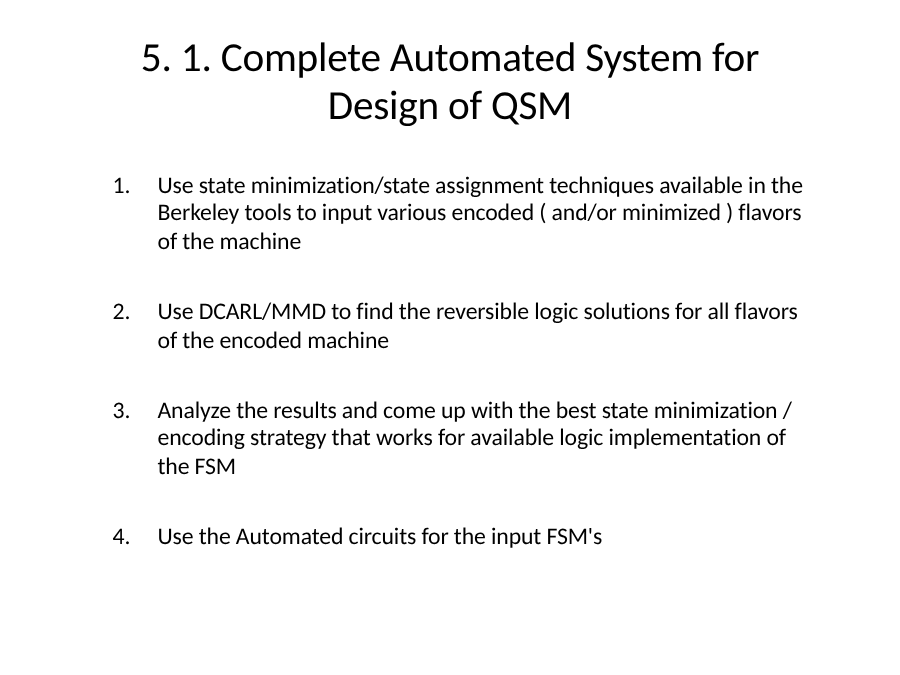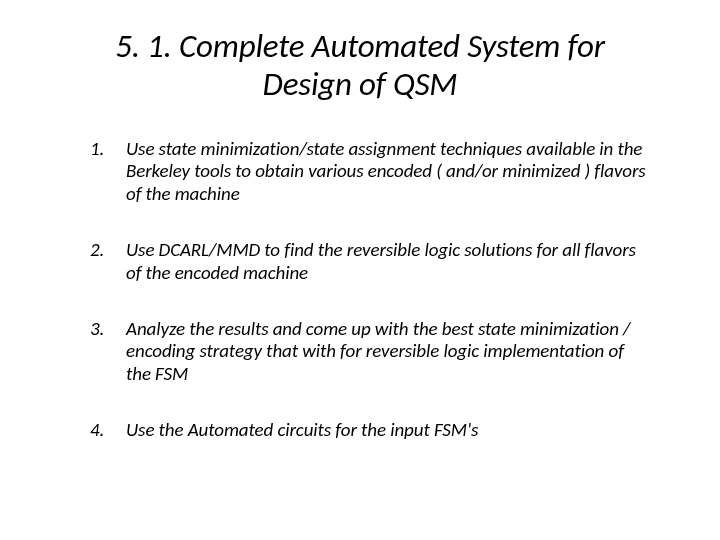--- a/index.html
+++ b/index.html
@@ -1,15 +1,15 @@
 <!DOCTYPE html>
 <html><head>
 <meta charset="utf-8">
 <style>
-  * { margin: 0; padding: 0; box-sizing: border-box; font-style: italic; }
+  * { margin: 0; padding: 0; box-sizing: border-box; }
   body {
     width: 720px;
     height: 540px;
     background: #ffffff;
     font-family: Calibri, "Segoe UI", Arial, sans-serif;
     color: #000;
     overflow: hidden;
   }
   .slide {
     width: 100%;
@@ -44,18 +44,18 @@
     top: 0;
     font-size: 19px;
   }
 </style>
 </head>
 <body>
 
 <div class="slide">
   <h1 class="title">5. 1. Complete Automated System for Design of QSM</h1>
   <ol class="list">
-    <li>Use state minimization/state assignment  techniques available in the Berkeley tools to obtain various encoded ( and/or minimized ) flavors of the machine</li>
+    <li>Use state minimization/state assignment  techniques available in the Berkeley tools to input various encoded ( and/or minimized ) flavors of the machine</li>
     <li>Use DCARL/MMD to find the reversible logic solutions for all flavors of the encoded machine</li>
-    <li>Analyze the results and come up with the best state minimization / encoding strategy that with for reversible logic implementation of the FSM</li>
+    <li>Analyze the results and come up with the best state minimization / encoding strategy that works for available logic implementation of the FSM</li>
     <li>Use the Automated circuits for the input FSM's</li>
   </ol>
 </div>
 
 </body></html>

